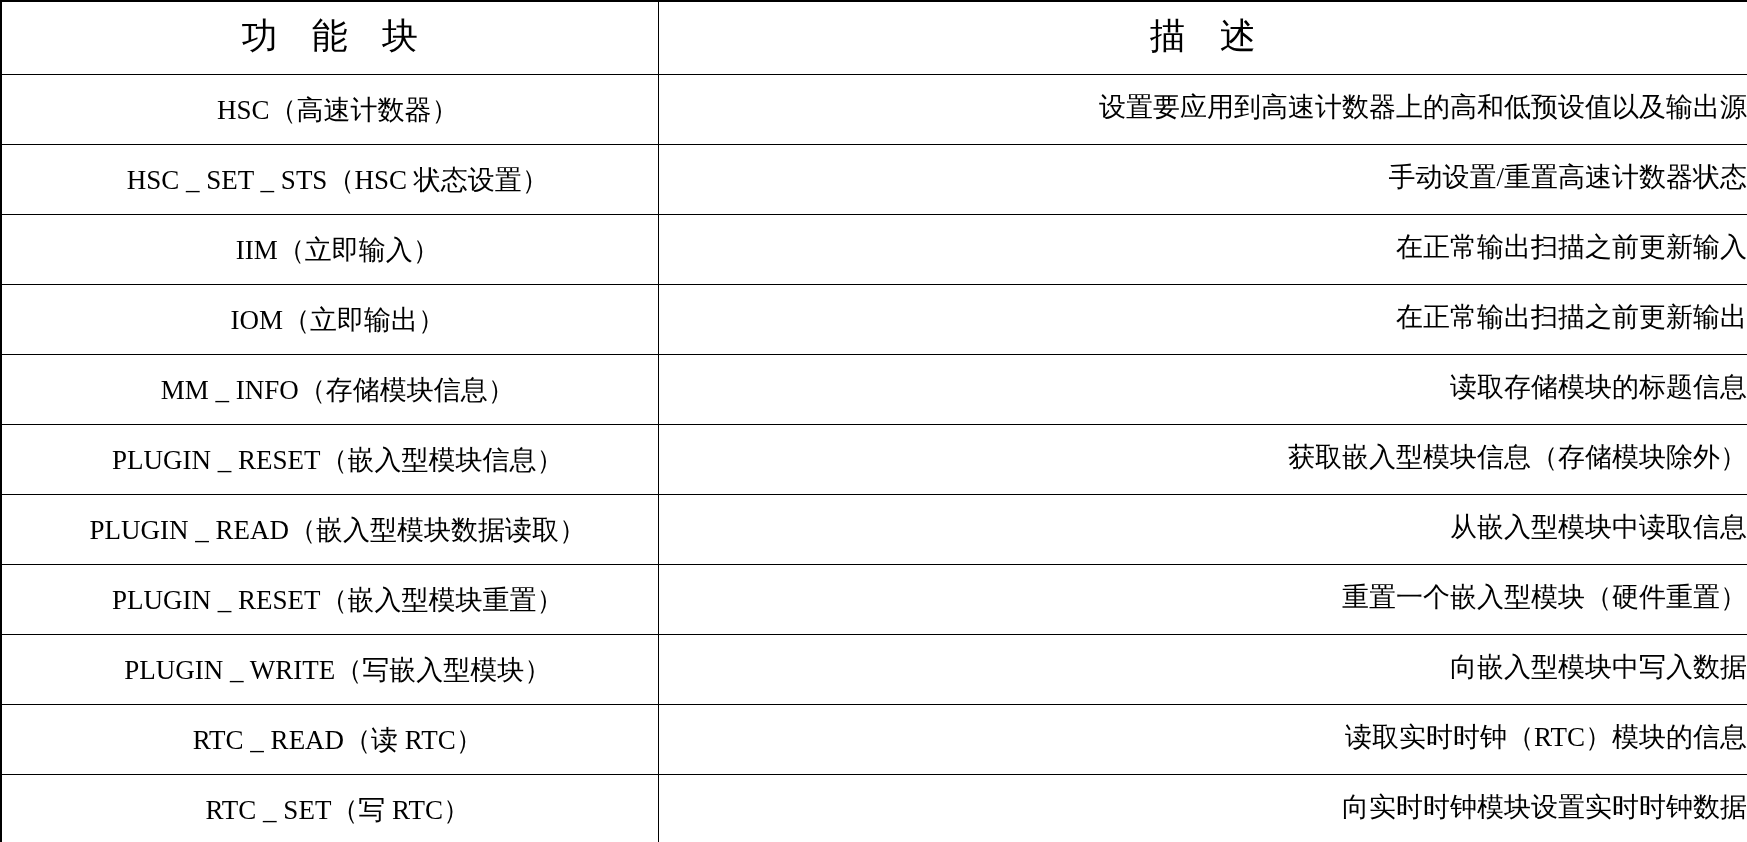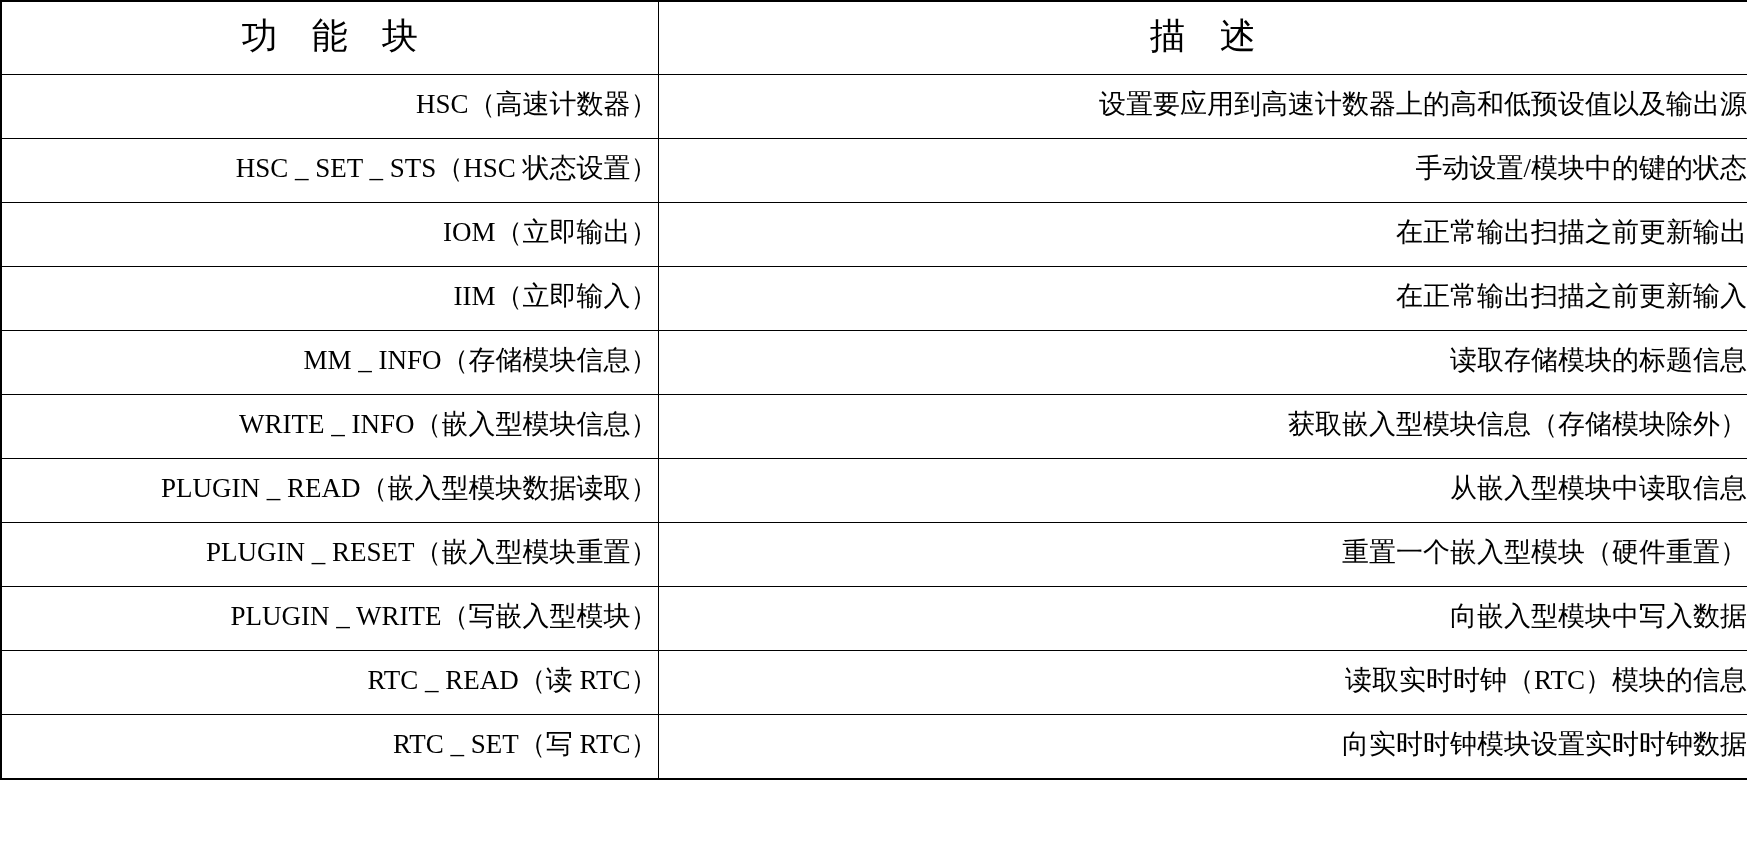--- a/index.html
+++ b/index.html
@@ -47,22 +47,22 @@
     letter-spacing: 0.35em;
     padding: 6px 0 10px 0;
   }
   thead th.head-cell .head-text {
     display: inline-block;
     padding-left: 0.35em;
   }
 
   tbody td.cell-fb {
     height: 52px;
-    padding: 4px 0 7px 16px;
-    text-align: right;
+    padding: 10px 0 7px 16px;
+    text-align: center;
     white-space: nowrap;
     margin-left: 16px;
   }
   tbody td.cell-desc {
     height: 52px;
     padding: 4px 0 7px 18px;
     text-align: right;
     white-space: nowrap;
   }
 </style>
@@ -85,36 +85,36 @@
         </th>
       </tr>
     </thead>
     <tbody>
       <tr>
         <td class="cell-fb">HSC（高速计数器）</td>
         <td class="cell-desc">设置要应用到高速计数器上的高和低预设值以及输出源</td>
       </tr>
       <tr>
         <td class="cell-fb">HSC _ SET _ STS（HSC 状态设置）</td>
-        <td class="cell-desc">手动设置/模块中的键的状态</td>
+        <td class="cell-desc">手动设置/重置高速计数器状态</td>
+      </tr>
+      <tr>
+        <td class="cell-fb">IIM（立即输入）</td>
+        <td class="cell-desc">在正常输出扫描之前更新输入</td>
       </tr>
       <tr>
         <td class="cell-fb">IOM（立即输出）</td>
         <td class="cell-desc">在正常输出扫描之前更新输出</td>
       </tr>
       <tr>
-        <td class="cell-fb">IIM（立即输入）</td>
-        <td class="cell-desc">在正常输出扫描之前更新输入</td>
-      </tr>
-      <tr>
         <td class="cell-fb">MM _ INFO（存储模块信息）</td>
         <td class="cell-desc">读取存储模块的标题信息</td>
       </tr>
       <tr>
-        <td class="cell-fb">WRITE _ INFO（嵌入型模块信息）</td>
+        <td class="cell-fb">PLUGIN _ RESET（嵌入型模块信息）</td>
         <td class="cell-desc">获取嵌入型模块信息（存储模块除外）</td>
       </tr>
       <tr>
         <td class="cell-fb">PLUGIN _ READ（嵌入型模块数据读取）</td>
         <td class="cell-desc">从嵌入型模块中读取信息</td>
       </tr>
       <tr>
         <td class="cell-fb">PLUGIN _ RESET（嵌入型模块重置）</td>
         <td class="cell-desc">重置一个嵌入型模块（硬件重置）</td>
       </tr>

